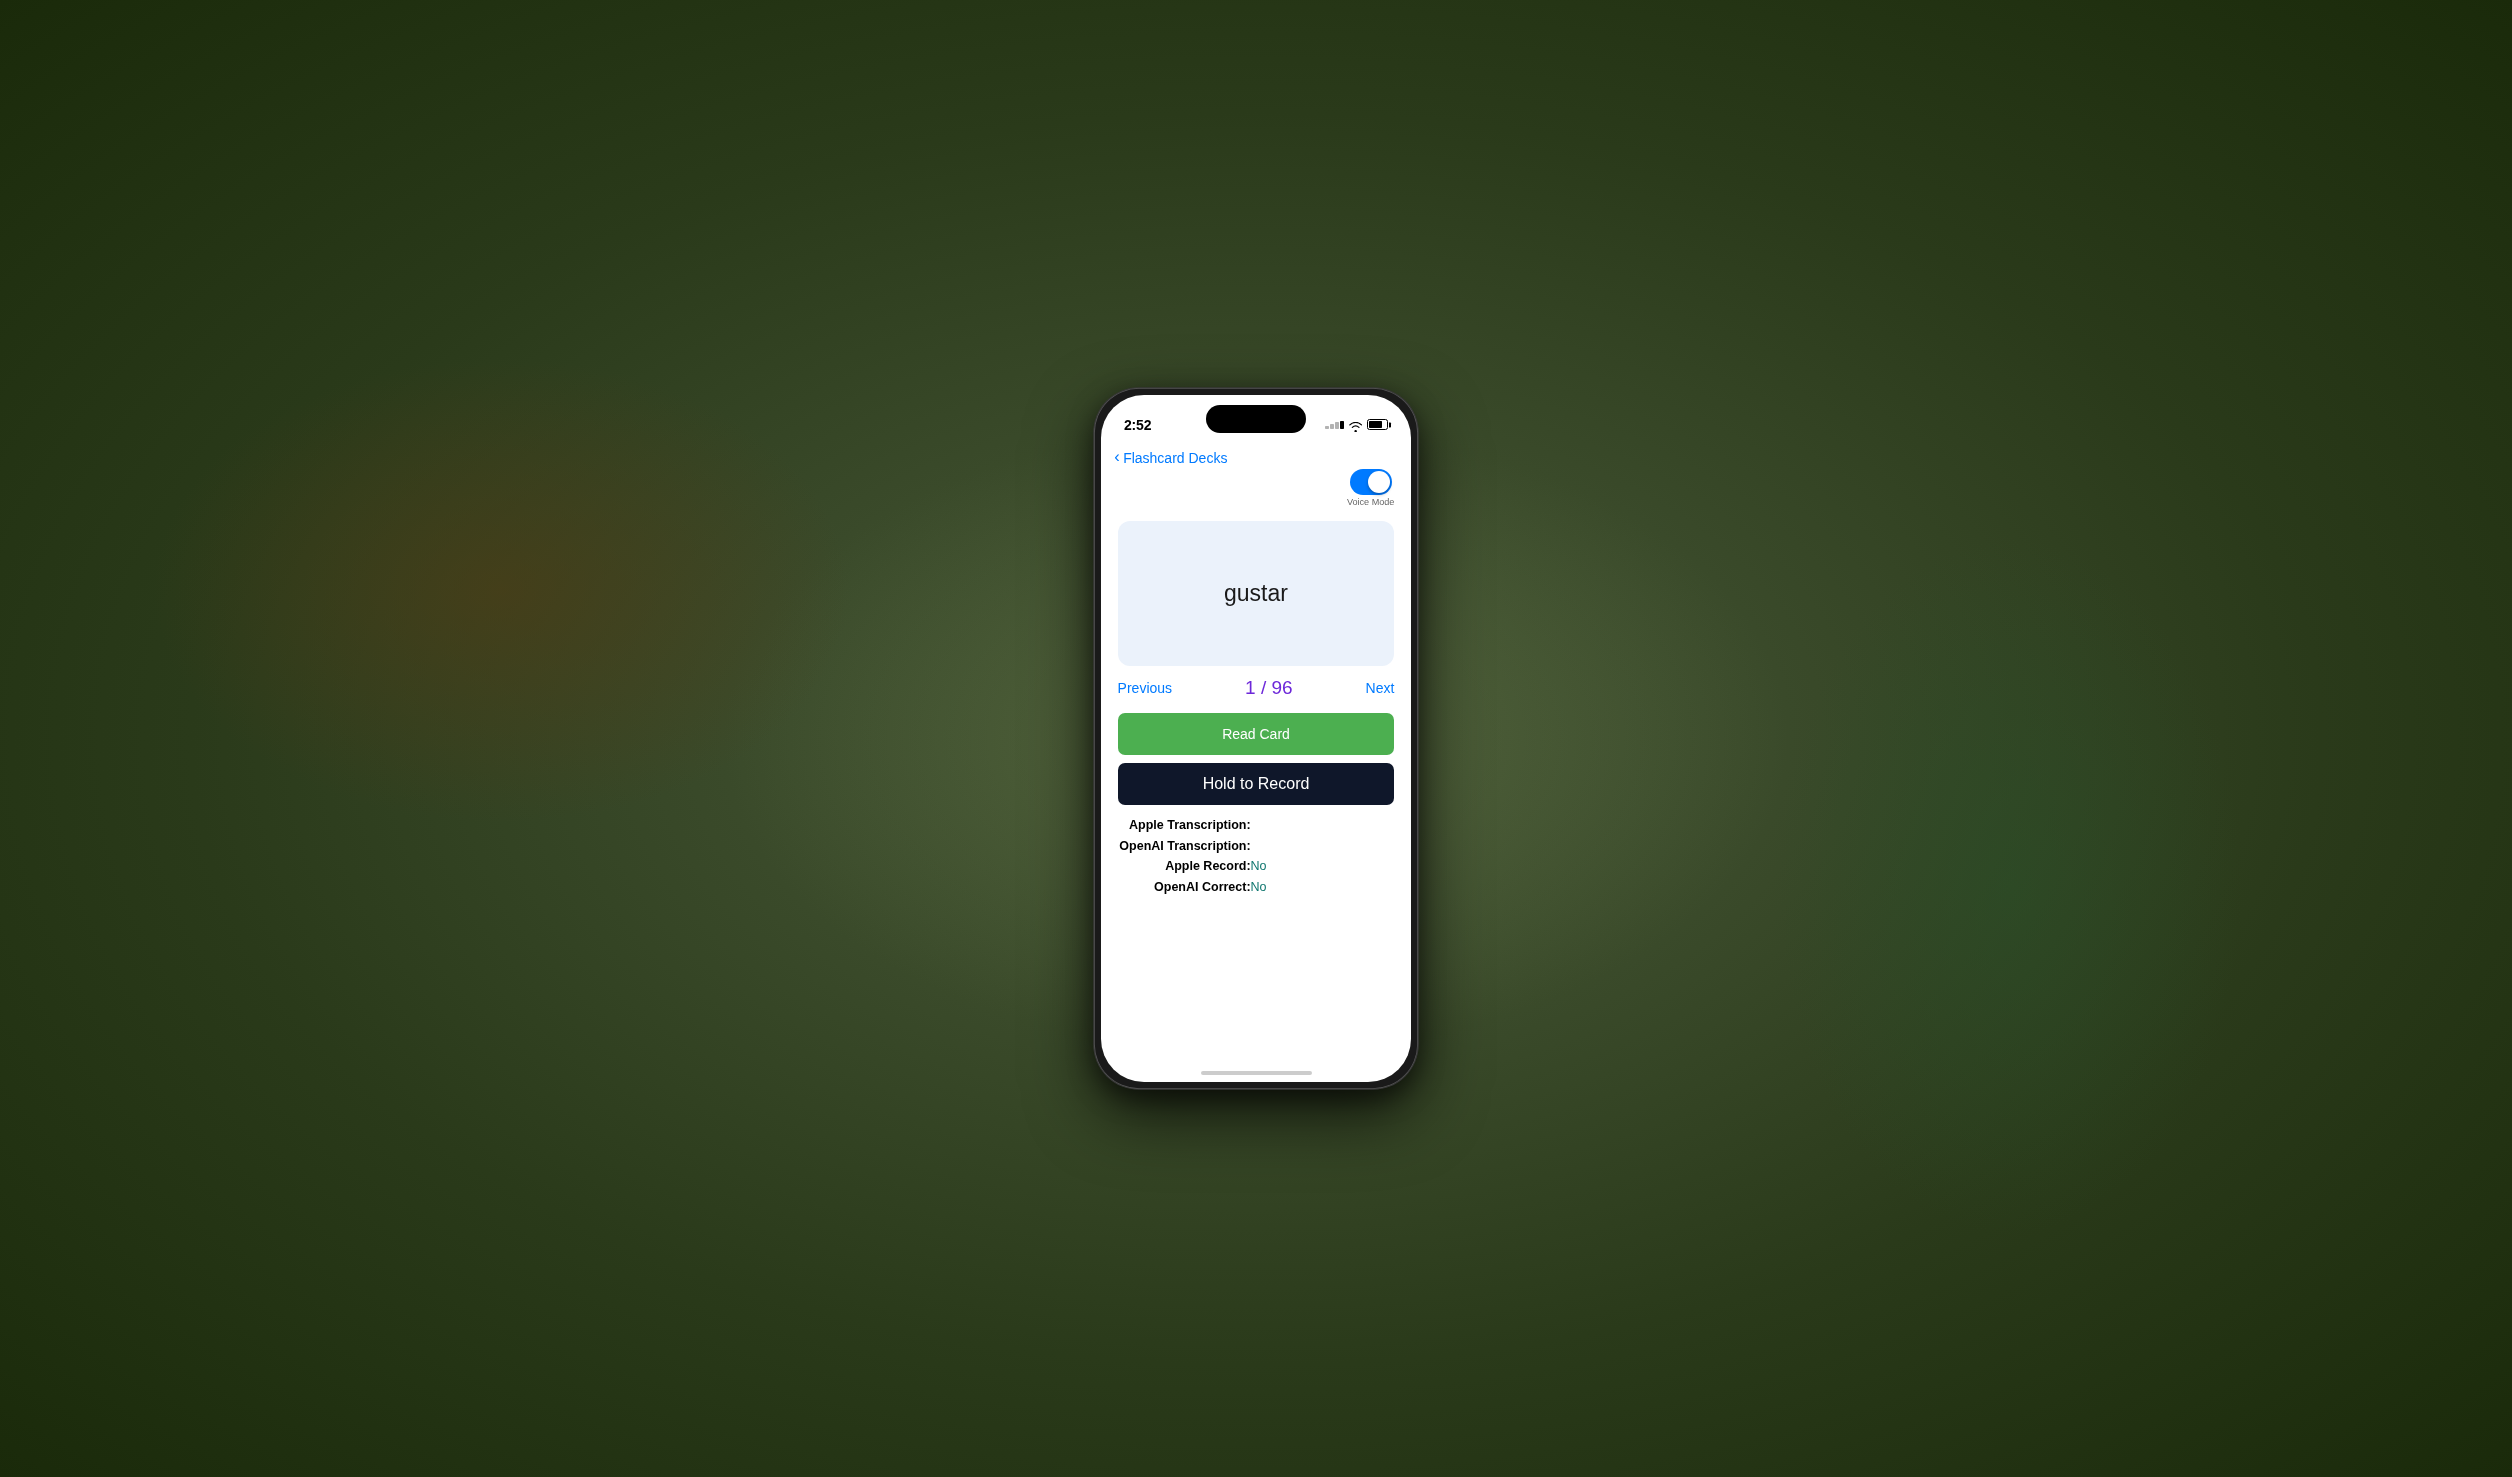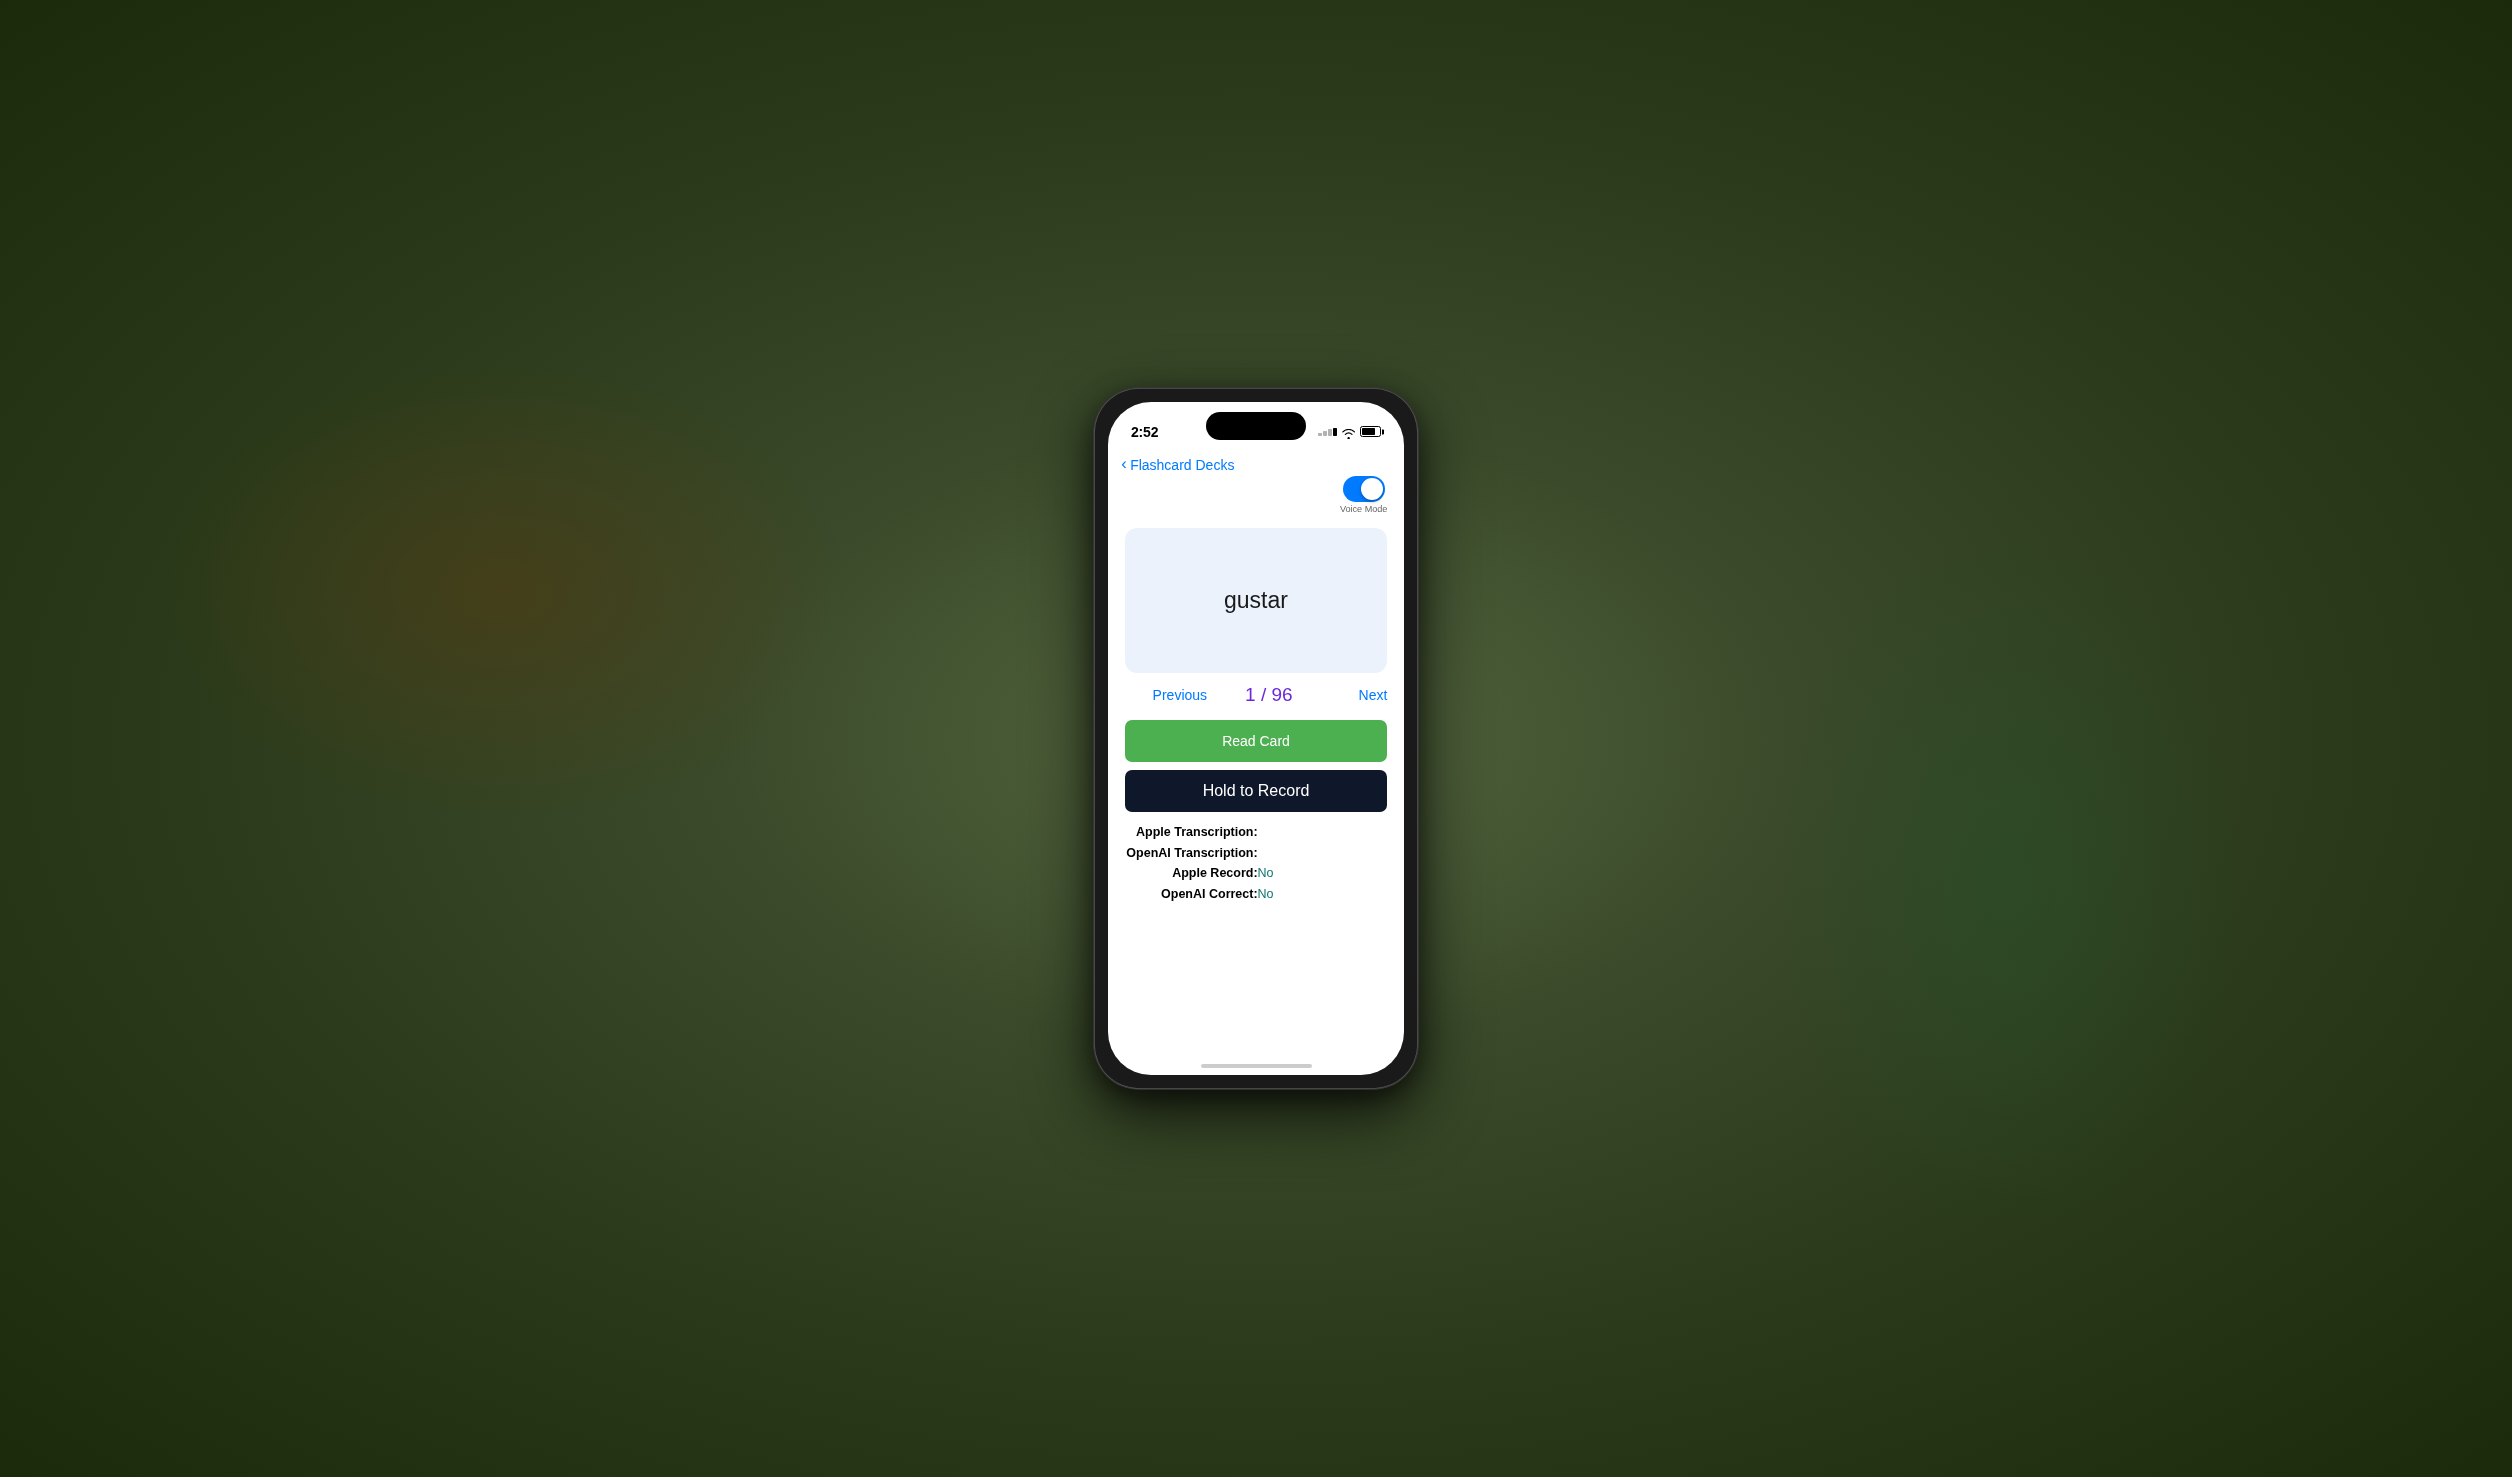--- a/index.html
+++ b/index.html
@@ -27,21 +27,21 @@
     .phone-wrapper {
       position: relative;
       z-index: 10;
     }
 
     .phone {
       width: 324px;
       height: 701px;
       background: #1a1a1a;
       border-radius: 45px;
-      padding: 14px;
+      padding: 7px;
       box-shadow:
         0 0 0 0.8px #3a3a3a,
         0 25px 66px rgba(0,0,0,0.7),
         0 8.3px 25px rgba(0,0,0,0.5),
         inset 0 0 0 0.8px #555;
       position: relative;
     }
 
     .phone-screen {
       width: 100%;
@@ -244,21 +244,20 @@
       justify-content: space-between;
       margin-bottom: 13.3px;
       flex-shrink: 0;
     }
 
     .nav-prev, .nav-next {
       color: #007AFF;
       font-size: 14px;
       cursor: pointer;
       font-weight: 400;
-      margin-left: 28px;
     }
 
     .nav-counter {
       color: #6d28d9;
       font-size: 19px;
     }
 
     
     .btn-read {
       width: 100%;

